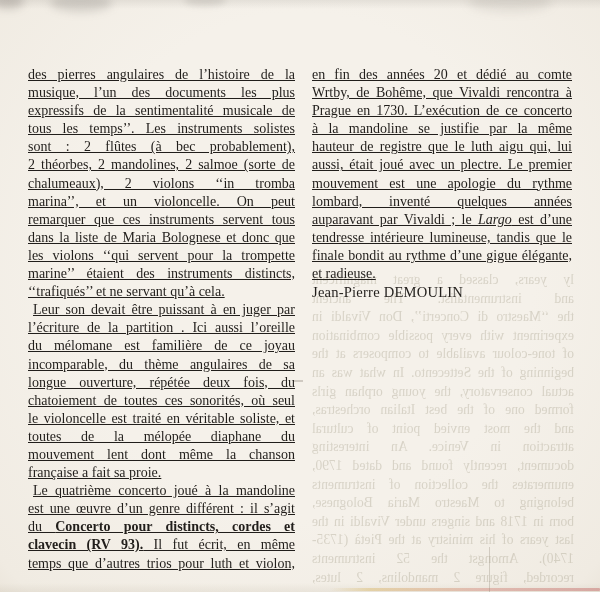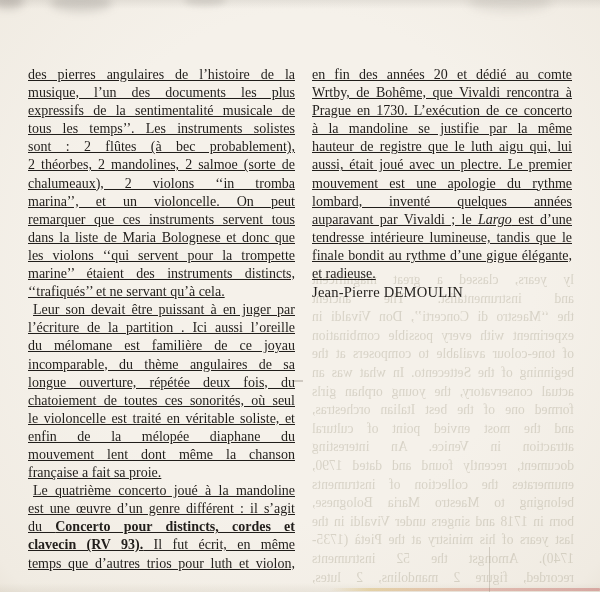--- a/index.html
+++ b/index.html
@@ -96,21 +96,21 @@
       <div class="line"><span>les violons ‘‘qui servent pour la trompette</span></div>
       <div class="line"><span>marine’’ étaient des instruments distincts,</span></div>
       <div class="line flush"><span>‘‘trafiqués’’ et ne servant qu’à cela.</span></div>
       <div class="line" style="text-indent: 5px;"><span>Leur son devait être puissant à en juger par</span></div>
       <div class="line"><span>l’écriture de la partition . Ici aussi l’oreille</span></div>
       <div class="line"><span>du mélomane est familière de ce joyau</span></div>
       <div class="line"><span>incomparable, du thème angulaires de sa</span></div>
       <div class="line"><span>longue ouverture, répétée deux fois, du</span></div>
       <div class="line"><span>chatoiement de toutes ces sonorités, où seul</span></div>
       <div class="line"><span>le violoncelle est traité en véritable soliste, et</span></div>
-      <div class="line"><span>enfin de la mélopée diaphane du</span></div>
+      <div class="line"><span>toutes de la mélopée diaphane du</span></div>
       <div class="line"><span>mouvement lent dont même la chanson</span></div>
       <div class="line flush"><span>française a fait sa proie.</span></div>
       <div class="line" style="text-indent: 5px;"><span>Le quatrième concerto joué à la mandoline</span></div>
       <div class="line"><span>est une œuvre d’un genre différent : il s’agit</span></div>
       <div class="line"><span>du </span><span class="b">Concerto pour distincts, cordes et</span></div>
       <div class="line"><span class="b">clavecin (RV 93).</span><span> Il fut écrit, en même</span></div>
       <div class="line"><span>temps que d’autres trios pour luth et violon,</span></div>
     </div>
 
   <div class="col col-right">

